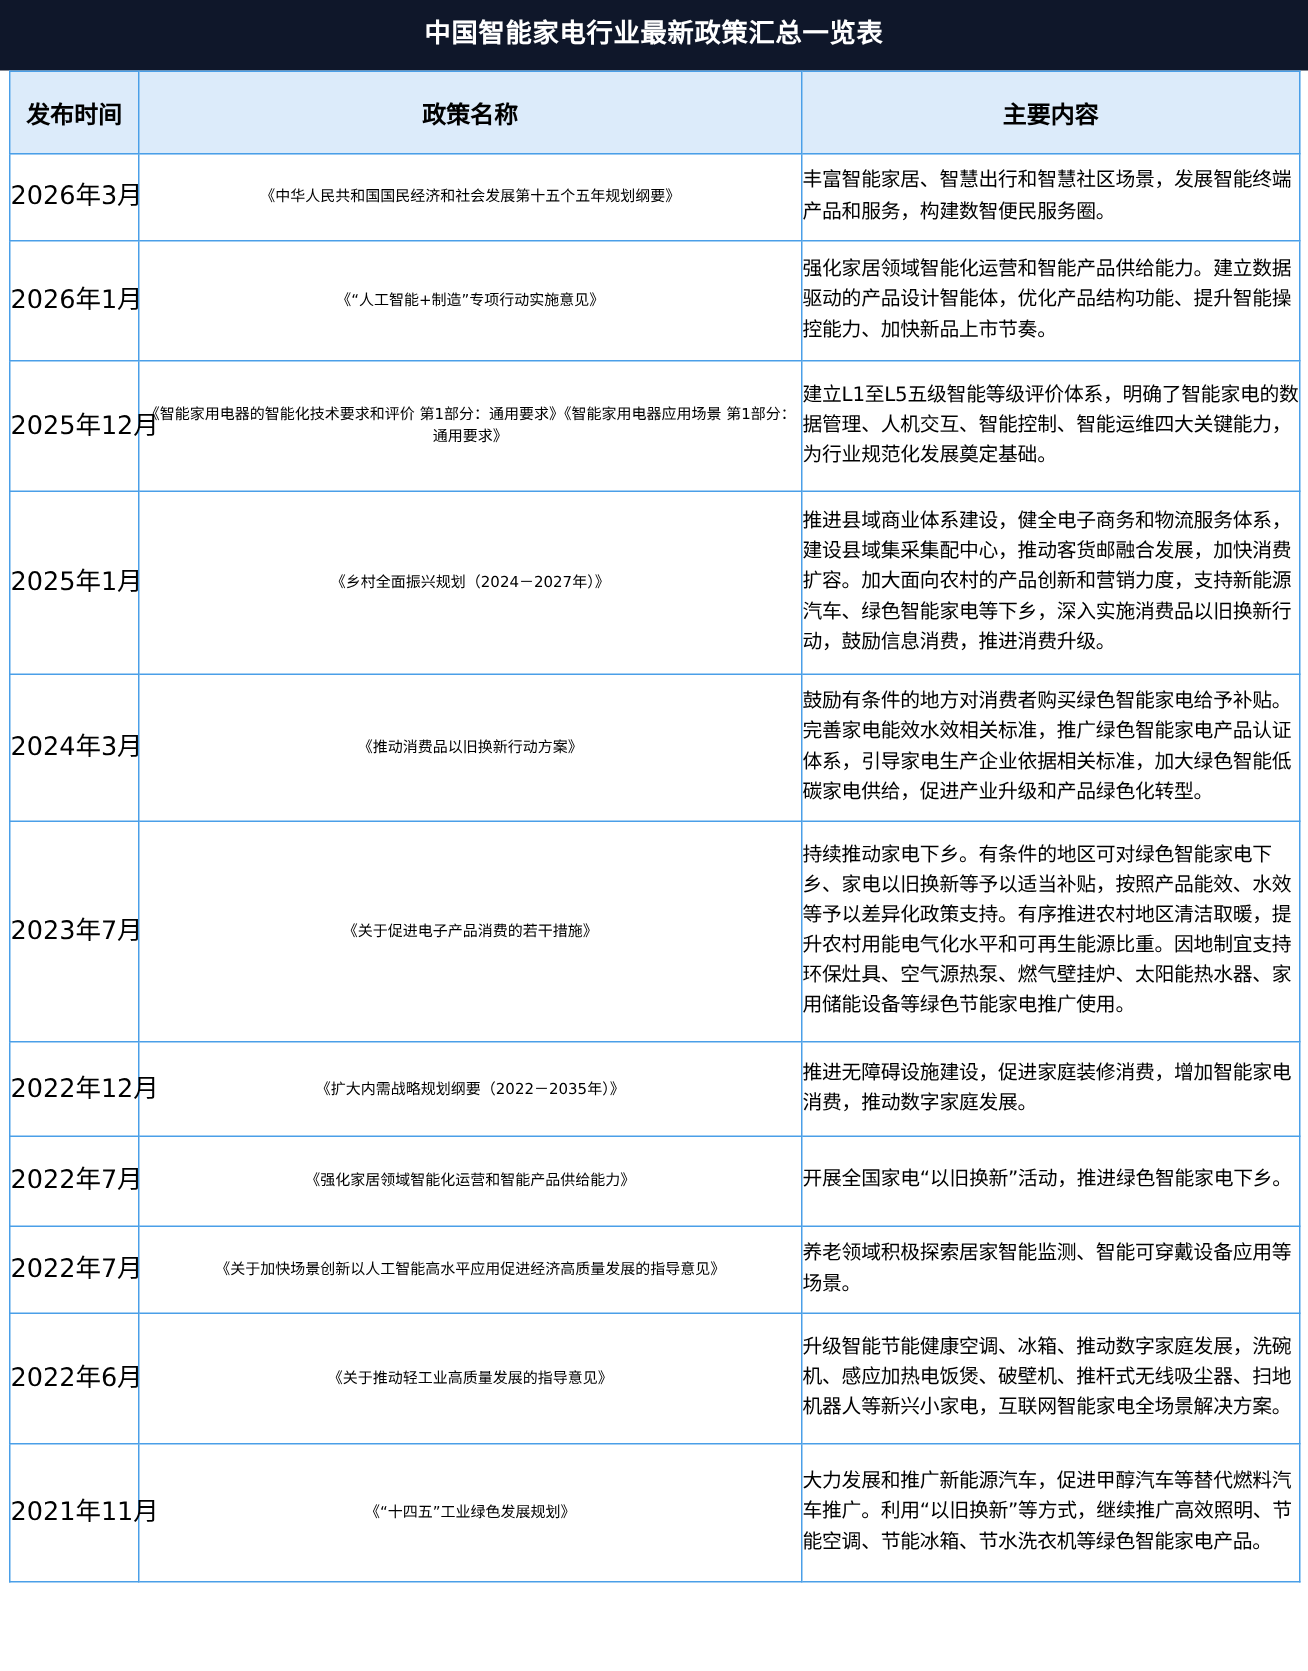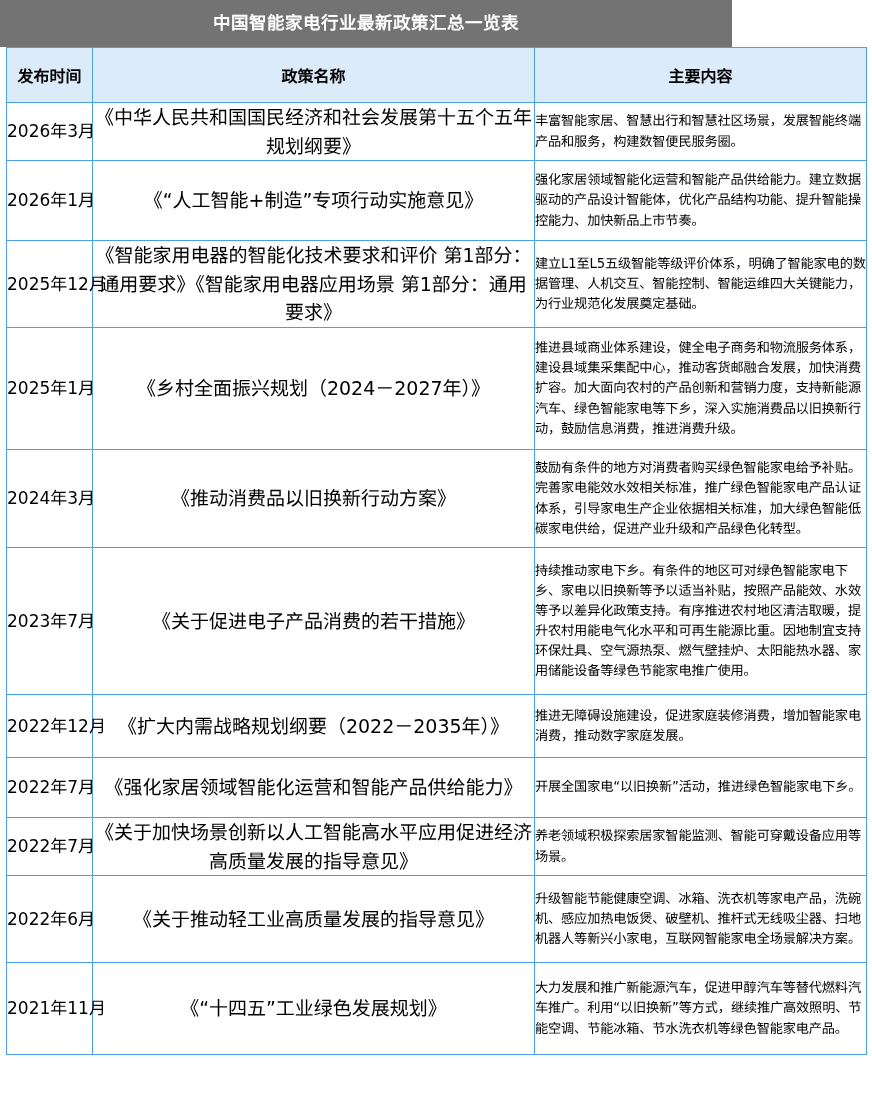--- a/index.html
+++ b/index.html
@@ -18,23 +18,23 @@
   .page {
     width: 872px;
     height: 1114px;
     position: relative;
     background: #ffffff;
     box-sizing: border-box;
   }
 
   
   .title-bar {
-    width: 732px;
+    width: 872px;
     height: 47px;
-    background: #737373;
+    background: #0f172a;
     display: flex;
     align-items: center;
     justify-content: center;
     box-sizing: border-box;
   }
   .title-text {
     color: #ffffff;
     font-size: 17.5px;
     font-weight: bold;
     letter-spacing: 0.5px;
@@ -76,21 +76,21 @@
 
   td.cell-date {
     text-align: center;
     font-size: 17px;
     line-height: 1.35;
     padding: 4px 2px;
     white-space: nowrap;
   }
   td.cell-name {
     text-align: center;
-    font-size: 19px;
+    font-size: 10px;
     line-height: 1.5;
     padding: 6px 4px;
   }
   td.cell-content {
     text-align: left;
     font-size: 13.2px;
     line-height: 1.52;
     padding: 6px 1px 6px 5px;
     word-break: break-all;
     letter-spacing: -0.15px;
@@ -176,21 +176,21 @@
           <td class="cell-content">开展全国家电“以旧换新”活动，推进绿色智能家电下乡。</td>
         </tr>
         <tr class="r9">
           <td class="cell-date">2022年7月</td>
           <td class="cell-name">《关于加快场景创新以人工智能高水平应用促进经济高质量发展的指导意见》</td>
           <td class="cell-content">养老领域积极探索居家智能监测、智能可穿戴设备应用等场景。</td>
         </tr>
         <tr class="r10">
           <td class="cell-date">2022年6月</td>
           <td class="cell-name">《关于推动轻工业高质量发展的指导意见》</td>
-          <td class="cell-content">升级智能节能健康空调、冰箱、洗衣机等家电产品，洗碗机、感应加热电饭煲、破壁机、推杆式无线吸尘器、扫地机器人等新兴小家电，互联网智能家电全场景解决方案。</td>
+          <td class="cell-content">升级智能节能健康空调、冰箱、推动数字家庭发展，洗碗机、感应加热电饭煲、破壁机、推杆式无线吸尘器、扫地机器人等新兴小家电，互联网智能家电全场景解决方案。</td>
         </tr>
         <tr class="r11">
           <td class="cell-date">2021年11月</td>
           <td class="cell-name">《“十四五”工业绿色发展规划》</td>
           <td class="cell-content">大力发展和推广新能源汽车，促进甲醇汽车等替代燃料汽车推广。利用“以旧换新”等方式，继续推广高效照明、节能空调、节能冰箱、节水洗衣机等绿色智能家电产品。</td>
         </tr>
       </tbody>
     </table>
   </div>
 

